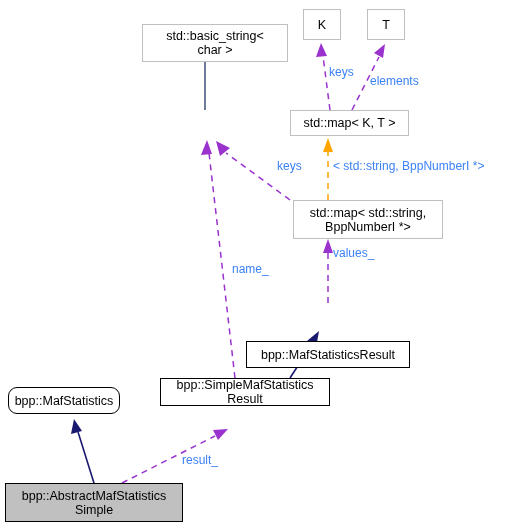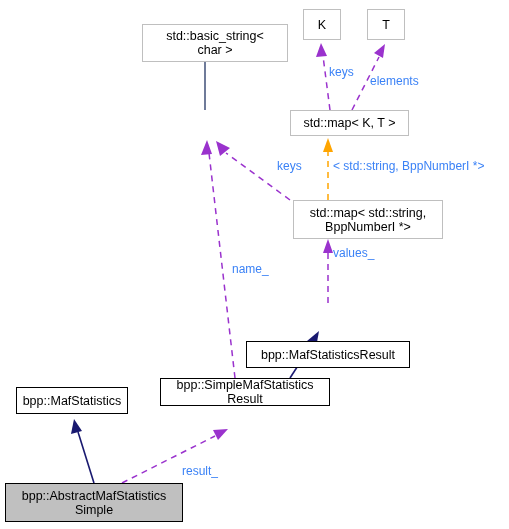--- a/index.html
+++ b/index.html
@@ -135,21 +135,21 @@
 
   <div class="node plain" style="left:253px;top:200px;width:150px;height:39px;margin-left:40px;">
     <span>std::map&lt; std::string,
 BppNumberI *&gt;</span>
   </div>
 
   <div class="node strong" style="left:246px;top:303px;width:164px;height:27px;margin-top:38px;">
     <span>bpp::MafStatisticsResult</span>
   </div>
 
-  <div class="node strong" style="left:16px;top:387px;width:112px;height:27px;">
+  <div class="node strong" style="left:8px;top:387px;width:112px;height:27px;border-radius:9px;">
     <span>bpp::MafStatistics</span>
   </div>
 
   <div class="node strong" style="left:160px;top:378px;width:170px;height:28px;">
     <span>bpp::SimpleMafStatistics
 Result</span>
   </div>
 
   <div class="node highlight" style="left:5px;top:483px;width:178px;height:39px;">
     <span>bpp::AbstractMafStatistics
@@ -161,15 +161,15 @@
   <div class="edge-label" style="left:370px;top:50px;margin-top:24px;">elements</div>
 
   <div class="edge-label" style="left:277px;top:159px;">keys</div>
 
   <div class="edge-label" style="left:333px;top:159px;">&lt; std::string, BppNumberI *&gt;</div>
 
   <div class="edge-label" style="left:232px;top:262px;">name_</div>
 
   <div class="edge-label" style="left:333px;top:246px;">values_</div>
 
-  <div class="edge-label" style="left:182px;top:464px;">result_</div>
+  <div class="edge-label" style="left:182px;top:453px;">result_</div>
 
 </div>
 
 </body></html>

